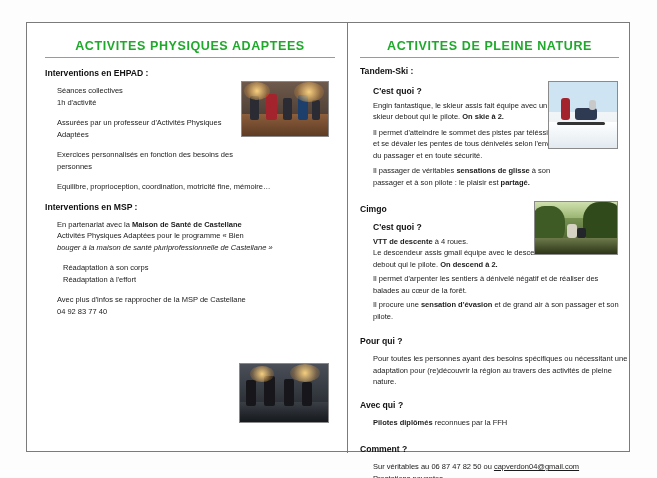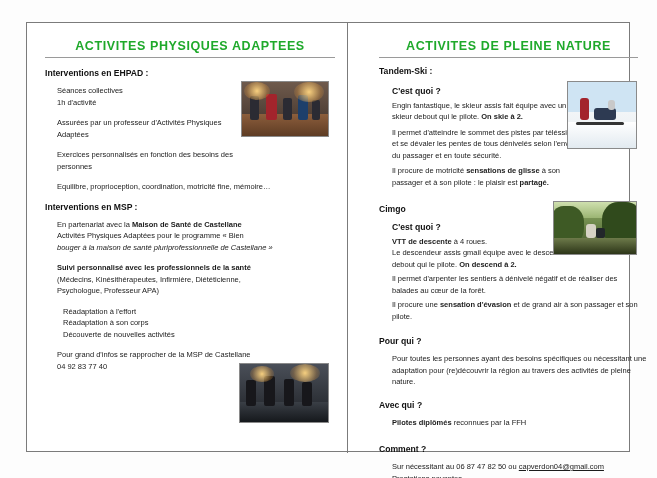--- a/index.html
+++ b/index.html
@@ -43,21 +43,21 @@
     top: 0;
     height: 430px;
     box-sizing: border-box;
   }
   .col-left {
     left: 0;
     width: 320px;
     padding: 14px 12px 0 18px;
   }
   .col-right {
-    left: 338px;
+    left: 319px;
     width: 283px;
     padding: 14px 10px 0 14px;
   }
   .col-title {
     color: #1fa92b;
     font-size: 12.5px;
     font-weight: bold;
     letter-spacing: 0.6px;
     text-align: center;
     margin: 2px 0 0 0;
@@ -171,33 +171,28 @@
         <div class="body indent blk w-full">Equilibre, proprioception, coordination, motricité fine, mémoire…</div>
 
         <div class="h2 spaced">Interventions en MSP :</div>
 
         <div class="body indent blk w-mid">
           <span>En partenariat avec la </span><b>Maison de Santé de Castellane</b>
           <div>Activités Physiques Adaptées pour le programme « Bien</div>
           <i>bouger à la maison de santé pluriprofessionnelle de Castellane »</i>
         </div>
 
-        <div class="body indent blk w-mid">
-          <b>Suivi personnalisé avec les professionnels de la santé</b>
-          <div>(Médecins, Kinésithérapeutes, Infirmière, Diététicienne, Psychologue, Professeur APA)</div>
-        </div>
 
         <div class="body indent blk w-narrow">
+          <div class="indent2">Réadaptation à son corps</div>
           <div class="indent2">Réadaptation à l'effort</div>
-          <div class="indent2">Réadaptation à son corps</div>
-          <div class="indent2">Découverte de nouvelles activités</div>
         </div>
 
         <div class="body indent w-mid">
-          <div>Pour grand d'infos se rapprocher de la MSP de Castellane</div>
+          <div>Avec plus d'infos se rapprocher de la MSP de Castellane</div>
           <div>04 92 83 77 40</div>
         </div>
       </div>
 
       <div class="photo" id="photo-ehpad">
         <div class="ground" style="height:22px;background:linear-gradient(#8c5e3c,#5e3c24);"></div>
         <div class="fig" style="left:8px;top:14px;width:9px;height:24px;"></div>
         <div class="fig red" style="left:24px;top:12px;width:11px;height:26px;"></div>
         <div class="fig" style="left:41px;top:16px;width:9px;height:22px;"></div>
         <div class="fig blue" style="left:56px;top:13px;width:10px;height:25px;"></div>
@@ -223,21 +218,21 @@
 
       <div class="h2">Tandem-Ski :</div>
 
       <div class="body w-narrow" style="margin-top:10px;">
         <div class="h2" style="margin-bottom:2px;">C'est quoi ?</div>
         <div class="tight">
           <span>Engin fantastique, le skieur assis fait équipe avec un skieur debout qui le pilote. </span><b>On skie à 2.</b>
         </div>
         <div style="margin-top:4px;">Il permet d'atteindre le sommet des pistes par téléssiège et se dévaler les pentes de tous dénivelés selon l'envie du passager et en toute sécurité.</div>
         <div style="margin-top:4px;">
-          <span>Il procure de motricité </span><b>sensations de glisse</b><span> à son passager et à son pilote : le plaisir est </span><b>partagé.</b>
+          <span>Il passager de véritables </span><b>sensations de glisse</b><span> à son passager et à son pilote : le plaisir est </span><b>partagé.</b>
         </div>
       </div>
 
       <div class="h2" style="margin-top:16px;">Cimgo</div>
 
       <div class="body" style="margin-top:8px;width:182px;">
         <div class="h2" style="margin-bottom:2px;">C'est quoi ?</div>
         <div class="tight">
           <b>VTT de descente</b><span> à 4 roues.</span>
         </div>
@@ -254,21 +249,21 @@
       <div class="body" style="width:256px;margin-top:3px;">Pour toutes les personnes ayant des besoins spécifiques ou nécessitant une adaptation pour (re)découvrir la région au travers des activités de pleine nature.</div>
 
       <div class="h2" style="margin-top:12px;">Avec qui ?</div>
       <div class="body" style="width:256px;margin-top:3px;">
         <b>Pilotes diplômés</b><span> reconnues par la FFH</span>
       </div>
 
       <div class="h2" style="margin-top:16px;">Comment ?</div>
       <div class="body" style="width:256px;margin-top:3px;">
         <div>
-          <span>Sur nécessitant au </span><span>06 87 47 82 50</span><span> ou </span><a class="link" href="#">capverdon04@gmail.com</a>
+          <span>Sur véritables au </span><span>06 87 47 82 50</span><span> ou </span><a class="link" href="#">capverdon04@gmail.com</a>
         </div>
         <div>Prestations payantes</div>
       </div>
 
       <div class="photo" id="photo-ski">
         <div class="ground" style="height:26px;background:linear-gradient(#ffffff,#e2eaf0);"></div>
         <div class="fig red" style="left:12px;top:16px;width:9px;height:22px;border-radius:3px;"></div>
         <div class="fig" style="left:26px;top:26px;width:22px;height:12px;background:#2d3a52;border-radius:3px;"></div>
         <div class="fig" style="left:8px;top:40px;width:48px;height:3px;background:#333;"></div>
         <div class="fig" style="left:40px;top:18px;width:7px;height:10px;background:#c9c9c9;border-radius:3px;"></div>

